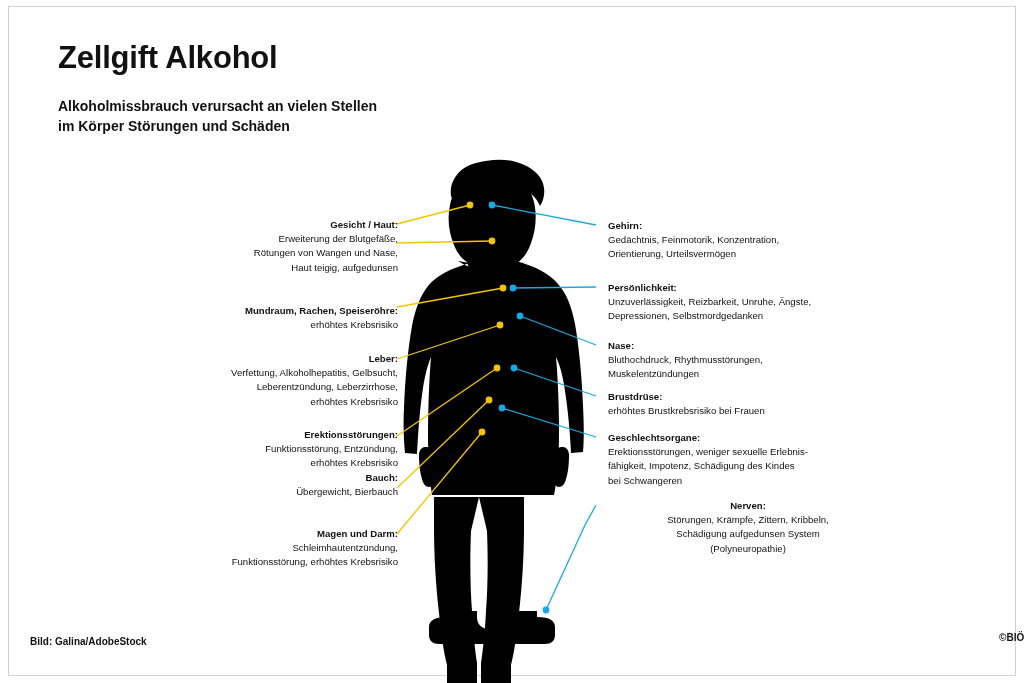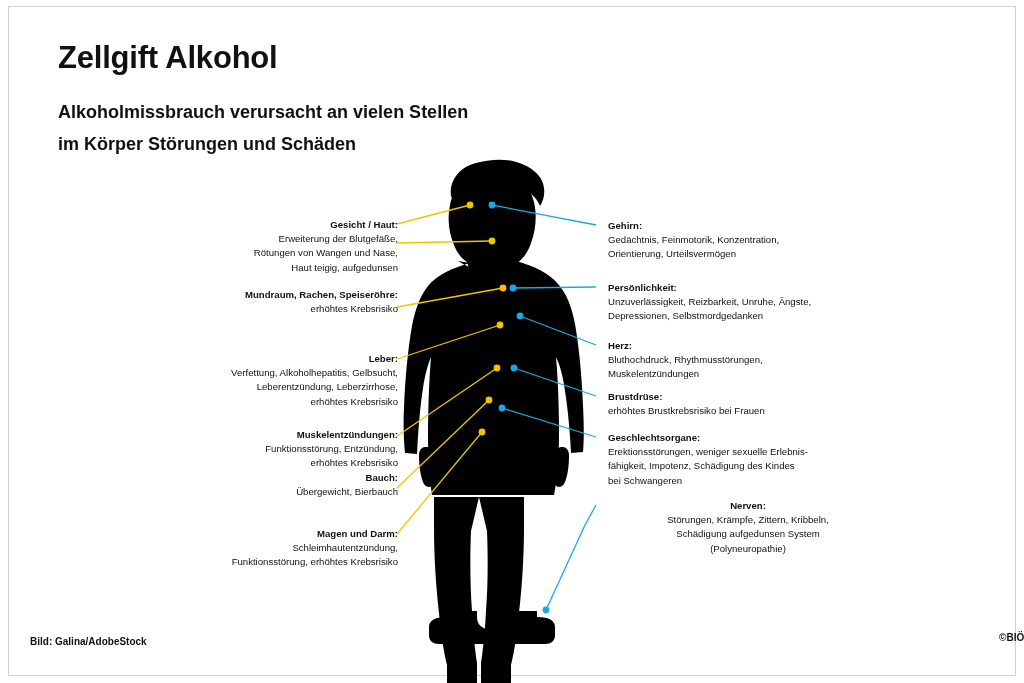--- a/index.html
+++ b/index.html
@@ -34,24 +34,24 @@
     top: 40px;
     font-size: 31px;
     font-weight: bold;
     color: #111111;
     letter-spacing: -0.2px;
   }
   #subtitle {
     position: absolute;
     left: 58px;
     top: 96px;
-    font-size: 18px;
-    font-weight: bold;
-    color: #111111;
-    line-height: 32px;
+    font-size: 14px;
+    font-weight: bold;
+    color: #111111;
+    line-height: 20px;
     white-space: pre-line;
   }
   #credit {
     position: absolute;
     left: 30px;
     top: 636px;
     font-size: 10px;
     font-weight: bold;
     color: #111111;
   }
@@ -174,34 +174,34 @@
     </g>
   </svg>
 
   <div class="callout left" style="left:170px; top:218px; width:228px;">
     <span class="hd">Gesicht / Haut:</span>
     <span class="bd">Erweiterung der Blutgefäße,
 Rötungen von Wangen und Nase,
 Haut teigig, aufgedunsen</span>
   </div>
 
-  <div class="callout left" style="left:170px; top:288px; width:228px;">
+  <div class="callout left" style="left:170px; top:304px; width:228px;">
     <span class="hd">Mundraum, Rachen, Speiseröhre:</span>
     <span class="bd">erhöhtes Krebsrisiko</span>
   </div>
 
   <div class="callout left" style="left:160px; top:352px; width:238px;">
     <span class="hd">Leber:</span>
     <span class="bd">Verfettung, Alkoholhepatitis, Gelbsucht,
 Leberentzündung, Leberzirrhose,
 erhöhtes Krebsrisiko</span>
   </div>
 
   <div class="callout left" style="left:170px; top:428px; width:228px;">
-    <span class="hd">Muskelentzündungen:</span>
+    <span class="hd">Erektionsstörungen:</span>
     <span class="bd">Funktionsstörung, Entzündung,
 erhöhtes Krebsrisiko</span>
   </div>
 
   <div class="callout left" style="left:170px; top:471px; width:228px;">
     <span class="hd">Bauch:</span>
     <span class="bd">Übergewicht, Bierbauch</span>
   </div>
 
   <div class="callout left" style="left:160px; top:527px; width:238px;">
@@ -216,21 +216,21 @@
 Orientierung, Urteilsvermögen</span>
   </div>
 
   <div class="callout right" style="left:608px; top:281px; width:292px;">
     <span class="hd">Persönlichkeit:</span>
     <span class="bd">Unzuverlässigkeit, Reizbarkeit, Unruhe, Ängste,
 Depressionen, Selbstmordgedanken</span>
   </div>
 
   <div class="callout right" style="left:608px; top:339px; width:280px;">
-    <span class="hd">Herz:</span>
+    <span class="hd">Nase:</span>
     <span class="bd">Bluthochdruck, Rhythmusstörungen,
 Muskelentzündungen</span>
   </div>
 
   <div class="callout right" style="left:608px; top:390px; width:280px;">
     <span class="hd">Brustdrüse:</span>
     <span class="bd">erhöhtes Brustkrebsrisiko bei Frauen</span>
   </div>
 
   <div class="callout right" style="left:608px; top:431px; width:292px;">

